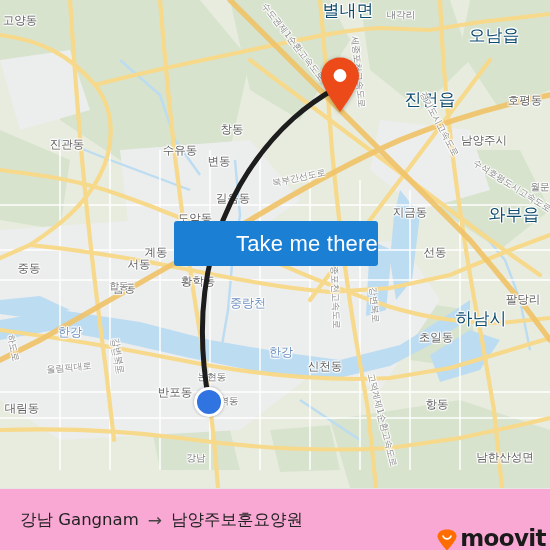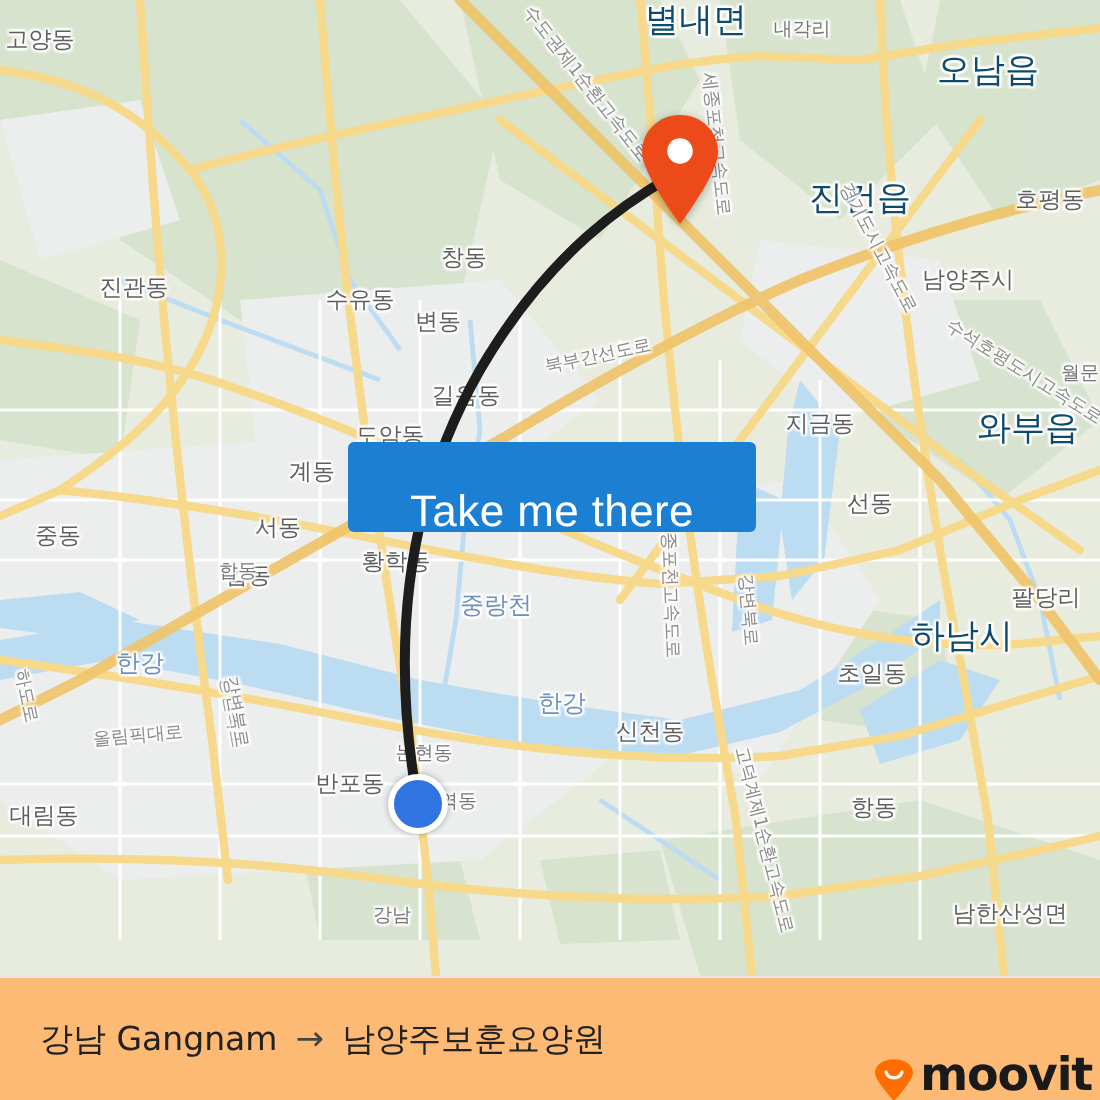--- a/index.html
+++ b/index.html
@@ -83,23 +83,23 @@
     width: 204px;
     height: 45px;
     background: #1b7fd4;
     border: 0;
     border-radius: 3px;
     color: #ffffff;
     font-family: "Liberation Sans", sans-serif;
     font-size: 22px;
     letter-spacing: .2px;
     line-height: 45px;
-    text-align: center;
+    text-align: right;
     cursor: pointer;
-    padding: 12px;
+    padding: 0;
   }
 
   
   #attribution {
     position: absolute;
     left: 0;
     top: 464px;
     width: 550px;
     height: 24px;
     background: rgba(255,255,255,.88);
@@ -112,21 +112,21 @@
   }
   .attr-sep { margin: 0 3px; color:#777; }
 
   
   #footer {
     position: absolute;
     left: 0;
     top: 488px;
     width: 550px;
     height: 62px;
-    background: #fdba74;
+    background: #f9a8d4;
     border-top: 1px solid #e6e6e6;
   }
   #trip {
     position: absolute;
     left: 20px;
     top: 0;
     height: 62px;
     display: flex;
     align-items: center;
     gap: 9px;
@@ -230,21 +230,21 @@
     </svg>
 
     <div id="labels">
         <div class="maplabel lbl-place" style="left: 20px; top: 20px; text-align: center;">고양동</div>
         <div class="maplabel lbl-place" style="left: 67px; top: 144px;">진관동</div>
         <div class="maplabel lbl-place" style="left: 180px; top: 150px;">수유동</div>
         <div class="maplabel lbl-place" style="left: 232px; top: 129px;">창동</div>
         <div class="maplabel lbl-place" style="left: 219px; top: 161px;">변동</div>
         <div class="maplabel lbl-place" style="left: 200px; top: 198px; margin-left: 33px;">길음동</div>
         <div class="maplabel lbl-place" style="left: 195px; top: 218px;">도암동</div>
-        <div class="maplabel lbl-place" style="left: 156px; top: 236px; font-family: Liberation Mono, monospace;">계동</div>
+        <div class="maplabel lbl-place" style="left: 156px; top: 252px; font-family: Liberation Mono, monospace;">계동</div>
         <div class="maplabel lbl-place" style="left: 139px; top: 264px;">서동</div>
         <div class="maplabel lbl-place" style="left: 29px; top: 268px;">중동</div>
         <div class="maplabel lbl-place" style="left: 124px; top: 288px;">압동</div>
         <div class="maplabel lbl-place" style="left: 198px; top: 281px;">황학동</div>
         <div class="maplabel lbl-small" style="left: 119px; top: 286px;">합동</div>
         <div class="maplabel lbl-water" style="left: 70px; top: 332px;">한강</div>
         <div class="maplabel lbl-water" style="left: 281px; top: 352px;">한강</div>
         <div class="maplabel lbl-water" style="left: 248px; top: 303px;">중랑천</div>
         <div class="maplabel lbl-place" style="left: 22px; top: 408px;">대림동</div>
         <div class="maplabel lbl-place" style="left: 175px; top: 392px;">반포동</div>

